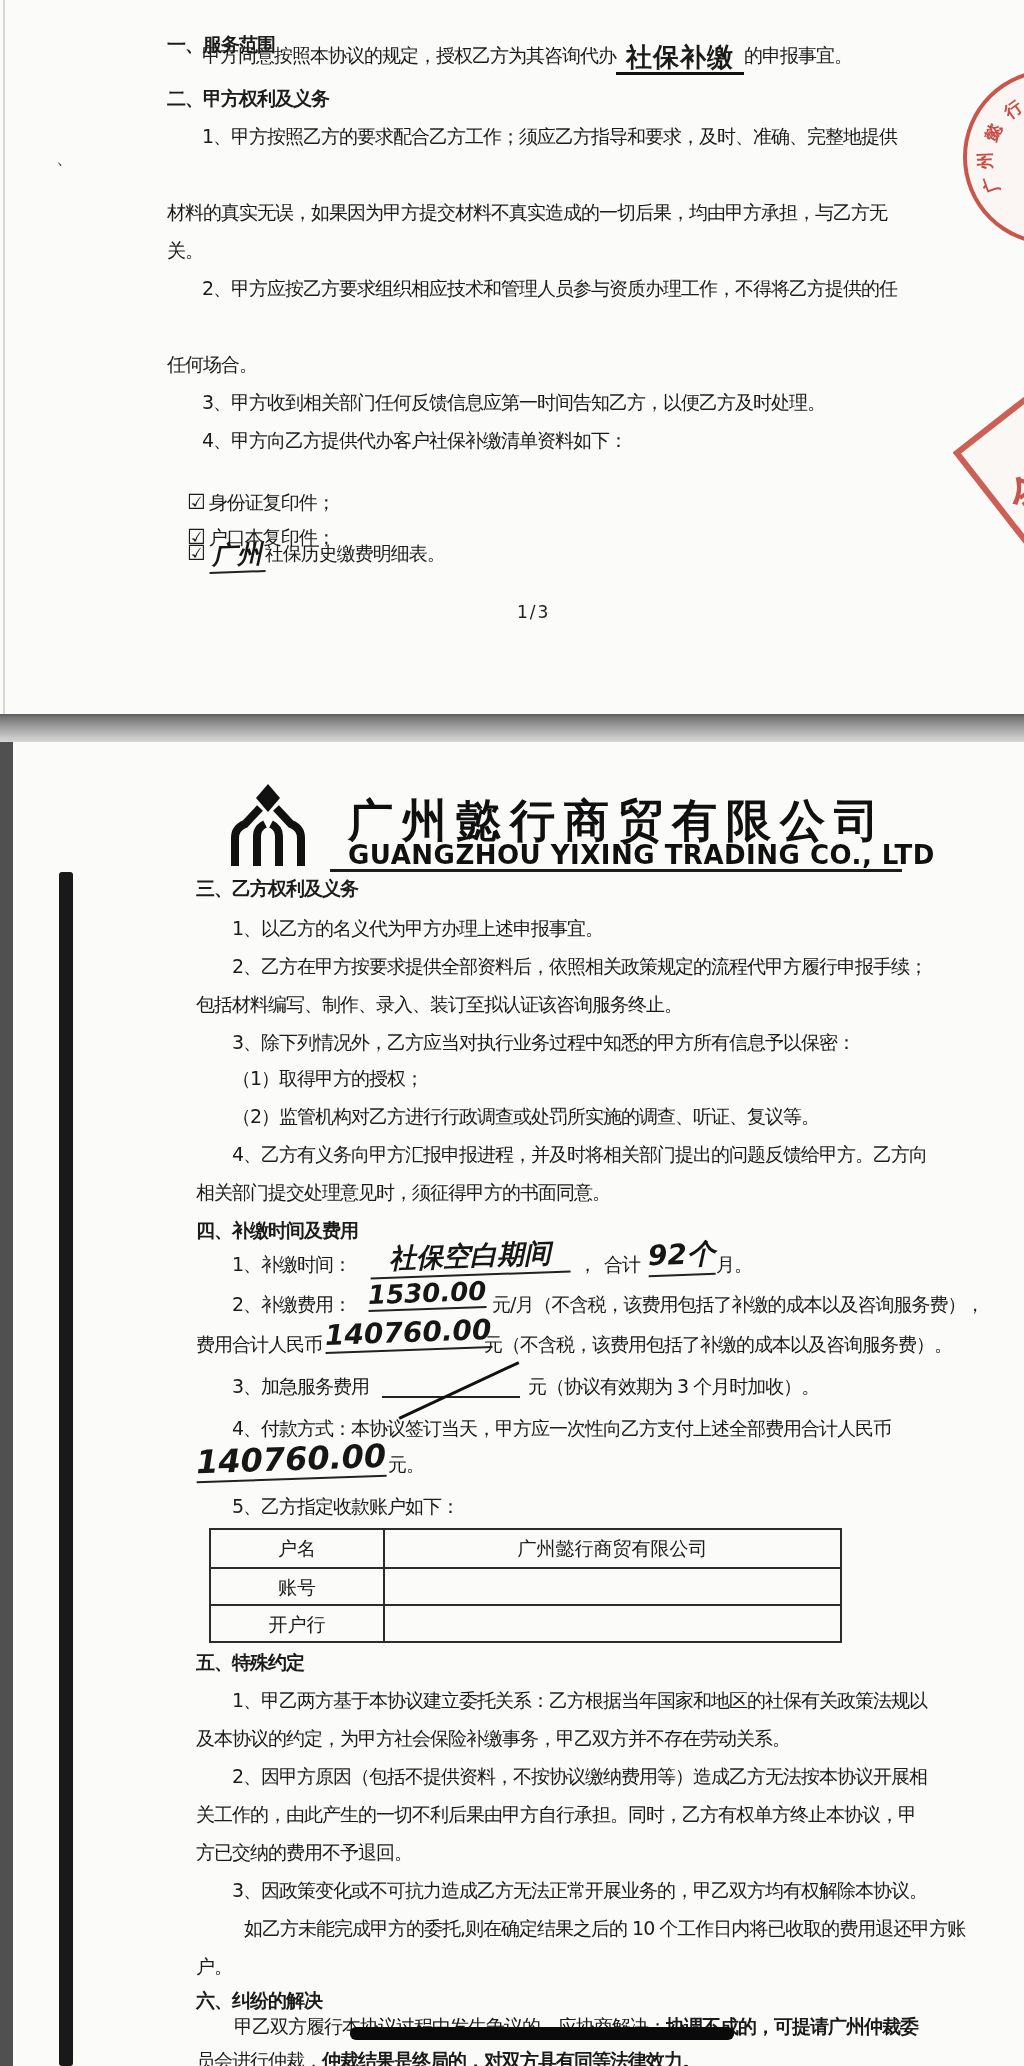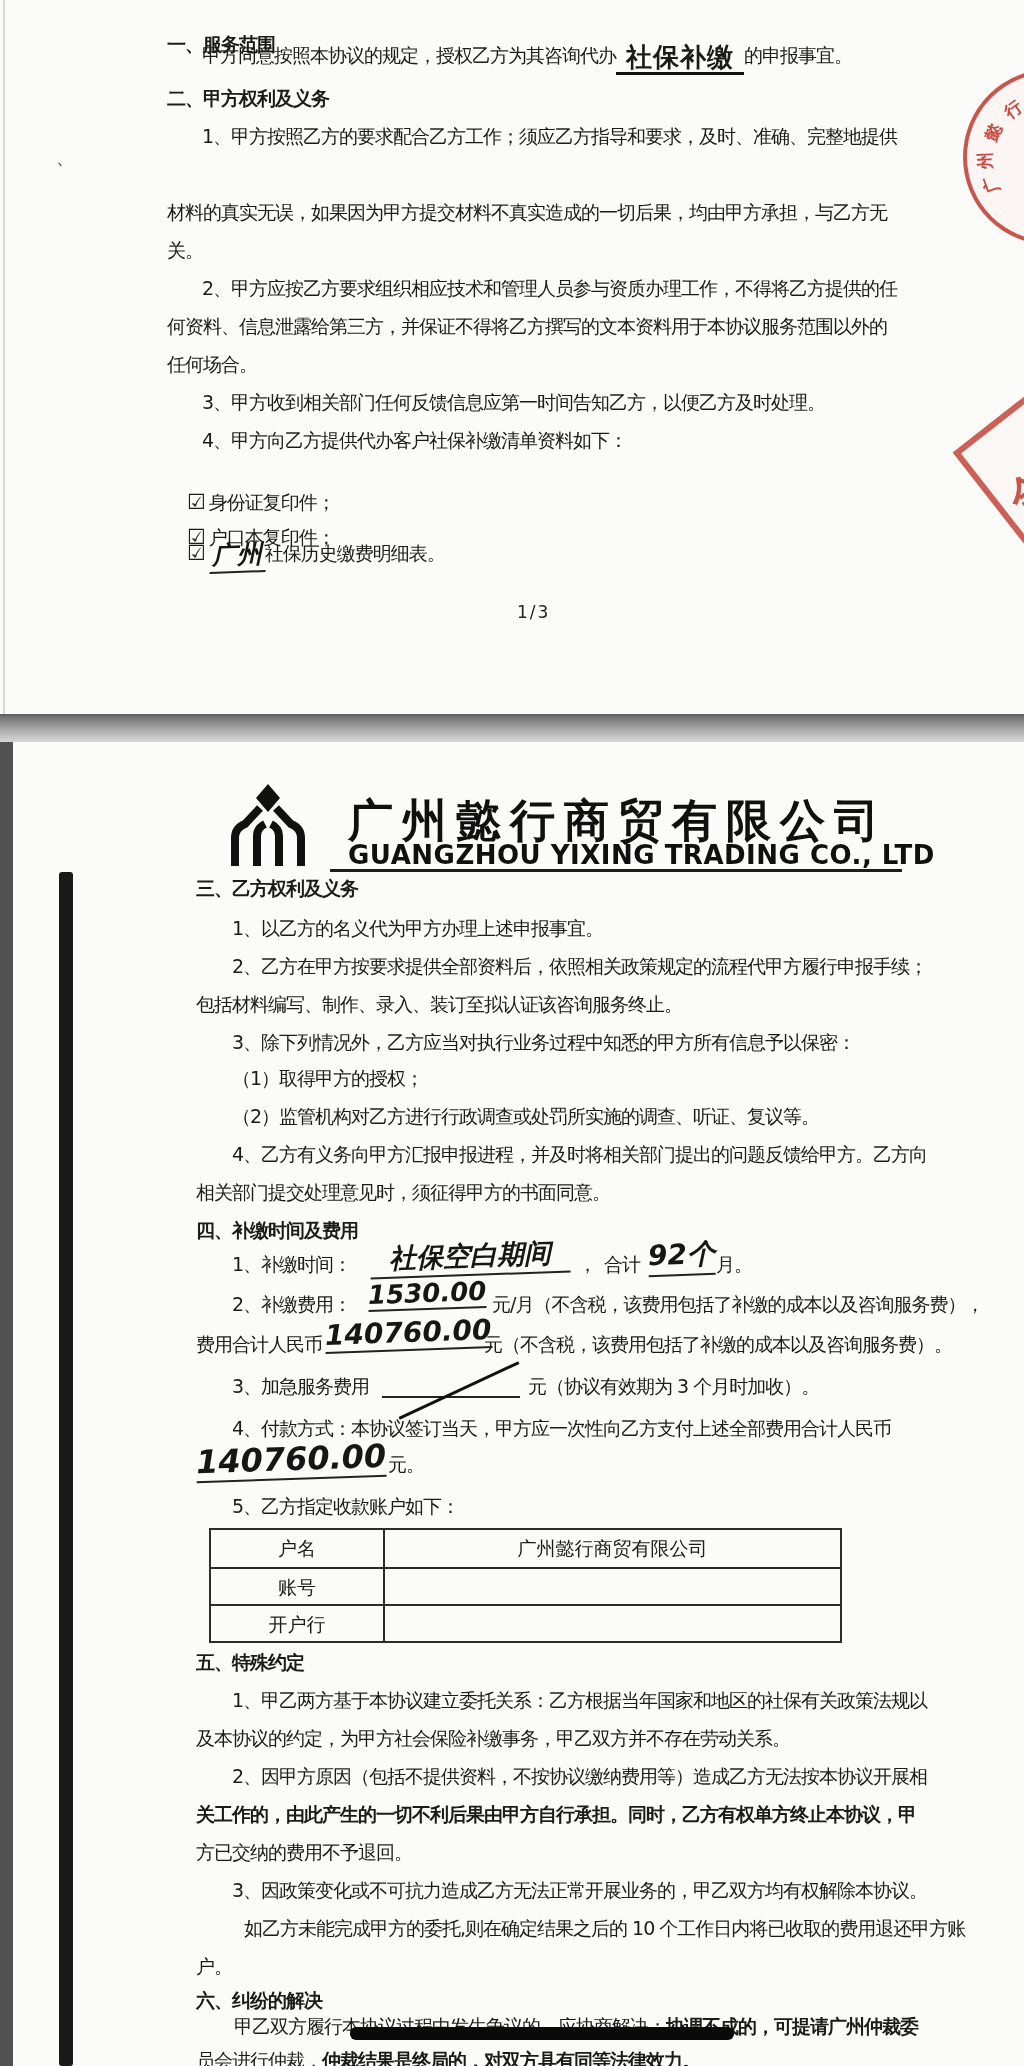--- a/index.html
+++ b/index.html
@@ -71,21 +71,20 @@
     <span>甲方同意按照本协议的规定，授权乙方为其咨询代办</span><span style="font-size:26px;font-weight:bold;border-bottom:3px solid #111;padding:0 10px;vertical-align:-4px;letter-spacing:1px;">社保补缴</span><span>的申报事宜。</span>
   </div>
 
   <div class="t hd" style="left:167px;top:86px;">二、甲方权利及义务</div>
 
   <div class="t" style="left:202px;top:124px;">1、甲方按照乙方的要求配合乙方工作；须应乙方指导和要求，及时、准确、完整地提供</div>
   <div class="t" style="left:167px;top:200px;">材料的真实无误，如果因为甲方提交材料不真实造成的一切后果，均由甲方承担，与乙方无</div>
   <div class="t" style="left:167px;top:238px;">关。</div>
 
   <div class="t" style="left:202px;top:276px;">2、甲方应按乙方要求组织相应技术和管理人员参与资质办理工作，不得将乙方提供的任</div>
-  <div class="t" style="left:167px;top:314px;">何资料、信息泄露给第三方，并保证不得将乙方撰写的文本资料用于本协议服务范围以外的</div>
   <div class="t" style="left:167px;top:352px;">任何场合。</div>
 
   <div class="t" style="left:202px;top:390px;">3、甲方收到相关部门任何反馈信息应第一时间告知乙方，以便乙方及时处理。</div>
   <div class="t" style="left:202px;top:428px;">4、甲方向乙方提供代办客户社保补缴清单资料如下：</div>
 
   <div class="t" style="left:187px;top:490px;text-align:center;">
     <span class="chk">☑</span><span>身份证复印件；</span>
   </div>
   <div class="t" style="left:187px;top:501px;margin-top:24px;">
     <span class="chk">☑</span><span>户口本复印件；</span>
@@ -188,21 +187,21 @@
   <div class="acct-row" style="top:76px;">
     <div class="acct-label">开户行</div>
     <div class="acct-value"></div>
   </div>
 </div>
 
 <div class="t hd" style="left:196px;top:1650px;">五、特殊约定</div>
 <div class="t" style="left:232px;top:1688px;">1、甲乙两方基于本协议建立委托关系：乙方根据当年国家和地区的社保有关政策法规以</div>
 <div class="t" style="left:196px;top:1726px;">及本协议的约定，为甲方社会保险补缴事务，甲乙双方并不存在劳动关系。</div>
 <div class="t" style="left:232px;top:1764px;">2、因甲方原因（包括不提供资料，不按协议缴纳费用等）造成乙方无法按本协议开展相</div>
-<div class="t" style="left:196px;top:1802px;font-weight:bold;">关工作的，由此产生的一切不利后果由甲方自行承担。同时，乙方有权单方终止本协议，甲</div>
+<div class="t" style="left:196px;top:1802px;">关工作的，由此产生的一切不利后果由甲方自行承担。同时，乙方有权单方终止本协议，甲</div>
 <div class="t" style="left:196px;top:1840px;">方已交纳的费用不予退回。</div>
 <div class="t" style="left:232px;top:1878px;">3、因政策变化或不可抗力造成乙方无法正常开展业务的，甲乙双方均有权解除本协议。</div>
 <div class="t" style="left:196px;top:1916px;margin-left:48px;">如乙方未能完成甲方的委托,则在确定结果之后的 10 个工作日内将已收取的费用退还甲方账</div>
 <div class="t" style="left:196px;top:1954px;">户。</div>
 
 <div class="t hd" style="left:196px;top:1988px;">六、纠纷的解决</div>
 <div class="t" style="left:234px;top:2014px;">
   <span>甲乙双方履行本协议过程中发生争议的，应协商解决；</span><span style="font-weight:bold;">协调不成的，可提请广州仲裁委</span>
 </div>
 <div class="redact"></div>

